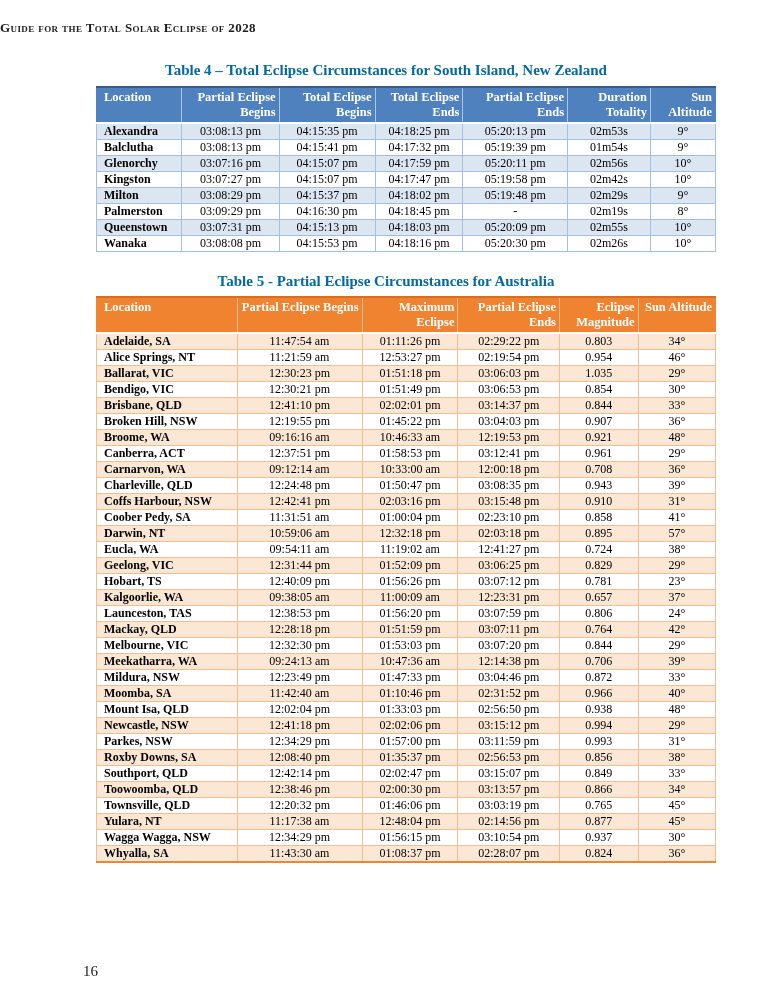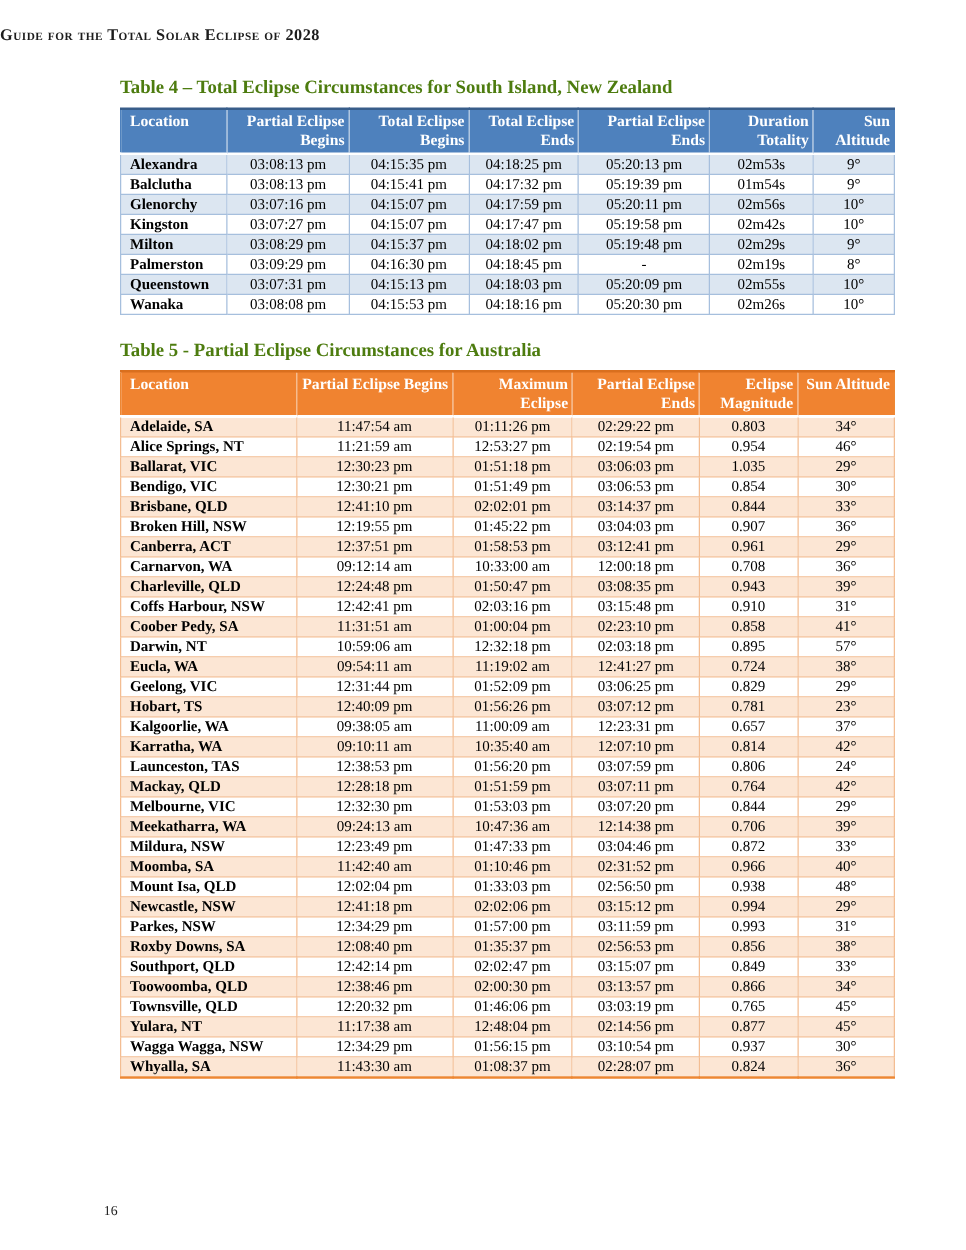--- a/index.html
+++ b/index.html
@@ -15,24 +15,24 @@
     padding-top:20px;
     text-align:left;
     font-variant:small-caps;
     font-weight:bold;
     font-size:13px;
     letter-spacing:0.4px;
     color:#1c1c1c;
   }
   .content { width:580px; margin-left:96px; }
   .table-title {
-    text-align:left;
+    text-align:center;
     font-weight:bold;
     font-size:15px;
-    color:#4d7c0f;
+    color:#0369a1;
     margin:0;
   }
   .title4 { margin-top:26px; margin-bottom:7px; }
   .title5 { margin-top:21px; margin-bottom:6px; }
 
   table { border-collapse:collapse; width:620px; table-layout:fixed; }
 
   th {
     font-weight:bold; font-size:12.5px; color:#ffffff;
     text-align:right; vertical-align:top;
@@ -55,21 +55,21 @@
 
   
   .t5 { border:1px solid var(--t5-border, #ed8733); border-top:2px solid var(--t5-dark, #d96f1e); border-bottom:2px solid var(--t5-border, #ed8733); }
   .t5 th { background:var(--t5-header, #f08330); border-right:1px solid rgba(255,255,255,0.45); border-bottom:2px solid #ffffff; }
   .t5 th:last-child { border-right:none; }
   .t5 td { border:1px solid var(--t5-grid, #f3bd92); }
   .t5 tbody tr:nth-child(odd) { background:var(--t5-alt, #fce6d4); }
 
   .page-number {
     position:absolute; left:83px; top:963px;
-    font-size:11px; color:#1c1c1c;
+    font-size:15px; color:#1c1c1c;
   }
 </style>
 </head>
 <body>
 
 <div class="running-header">Guide for the Total Solar Eclipse of 2028</div>
 
 <div class="content">
 
   <div class="table-title title4">Table 4 – Total Eclipse Circumstances for South Island, New Zealand</div>
@@ -235,20 +235,28 @@
         </tr>
         <tr>
           <td class="loc">Broken Hill, NSW</td>
           <td>12:19:55 pm</td>
           <td>01:45:22 pm</td>
           <td>03:04:03 pm</td>
           <td>0.907</td>
           <td>36°</td>
         </tr>
         <tr>
+          <td class="loc">Broome, WA</td>
+          <td>09:16:16 am</td>
+          <td>10:46:33 am</td>
+          <td>12:19:53 pm</td>
+          <td>0.921</td>
+          <td>48°</td>
+        </tr>
+        <tr>
           <td class="loc">Canberra, ACT</td>
           <td>12:37:51 pm</td>
           <td>01:58:53 pm</td>
           <td>03:12:41 pm</td>
           <td>0.961</td>
           <td>29°</td>
         </tr>
         <tr>
           <td class="loc">Carnarvon, WA</td>
           <td>09:12:14 am</td>
@@ -315,28 +323,20 @@
         </tr>
         <tr>
           <td class="loc">Kalgoorlie, WA</td>
           <td>09:38:05 am</td>
           <td>11:00:09 am</td>
           <td>12:23:31 pm</td>
           <td>0.657</td>
           <td>37°</td>
         </tr>
         <tr>
-          <td class="loc">Karratha, WA</td>
-          <td>09:10:11 am</td>
-          <td>10:35:40 am</td>
-          <td>12:07:10 pm</td>
-          <td>0.814</td>
-          <td>42°</td>
-        </tr>
-        <tr>
           <td class="loc">Launceston, TAS</td>
           <td>12:38:53 pm</td>
           <td>01:56:20 pm</td>
           <td>03:07:59 pm</td>
           <td>0.806</td>
           <td>24°</td>
         </tr>
         <tr>
           <td class="loc">Mackay, QLD</td>
           <td>12:28:18 pm</td>

